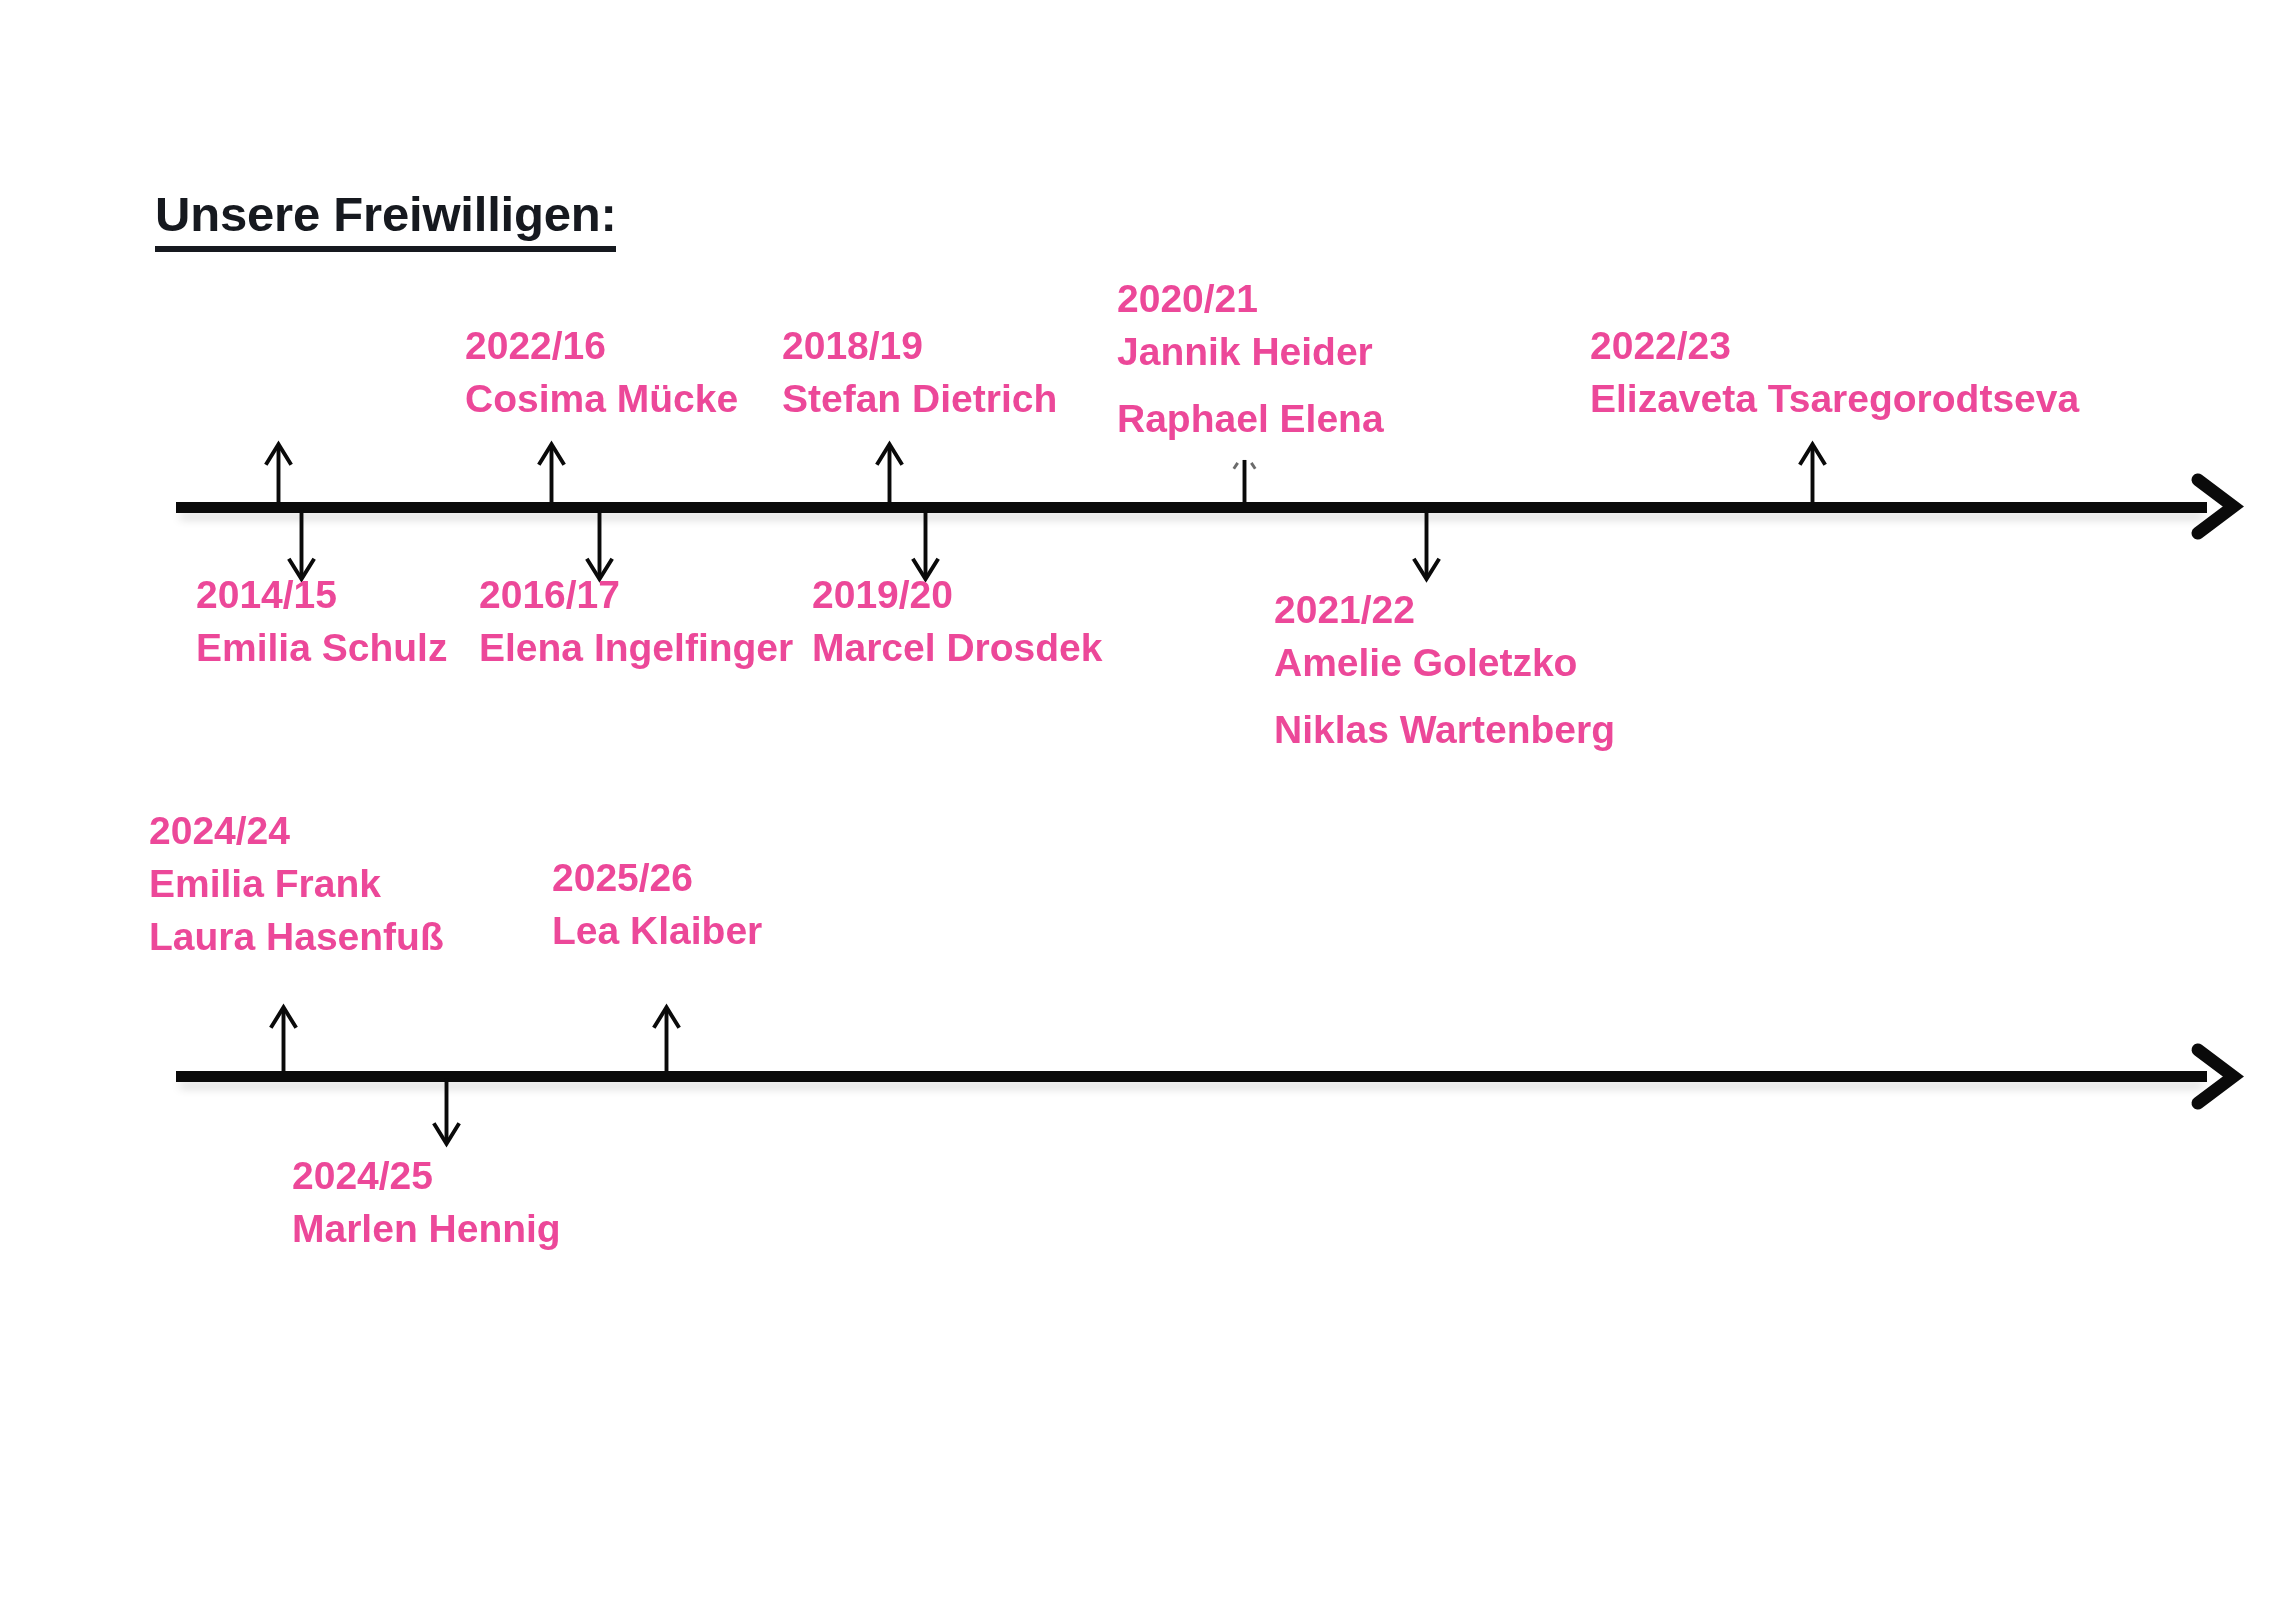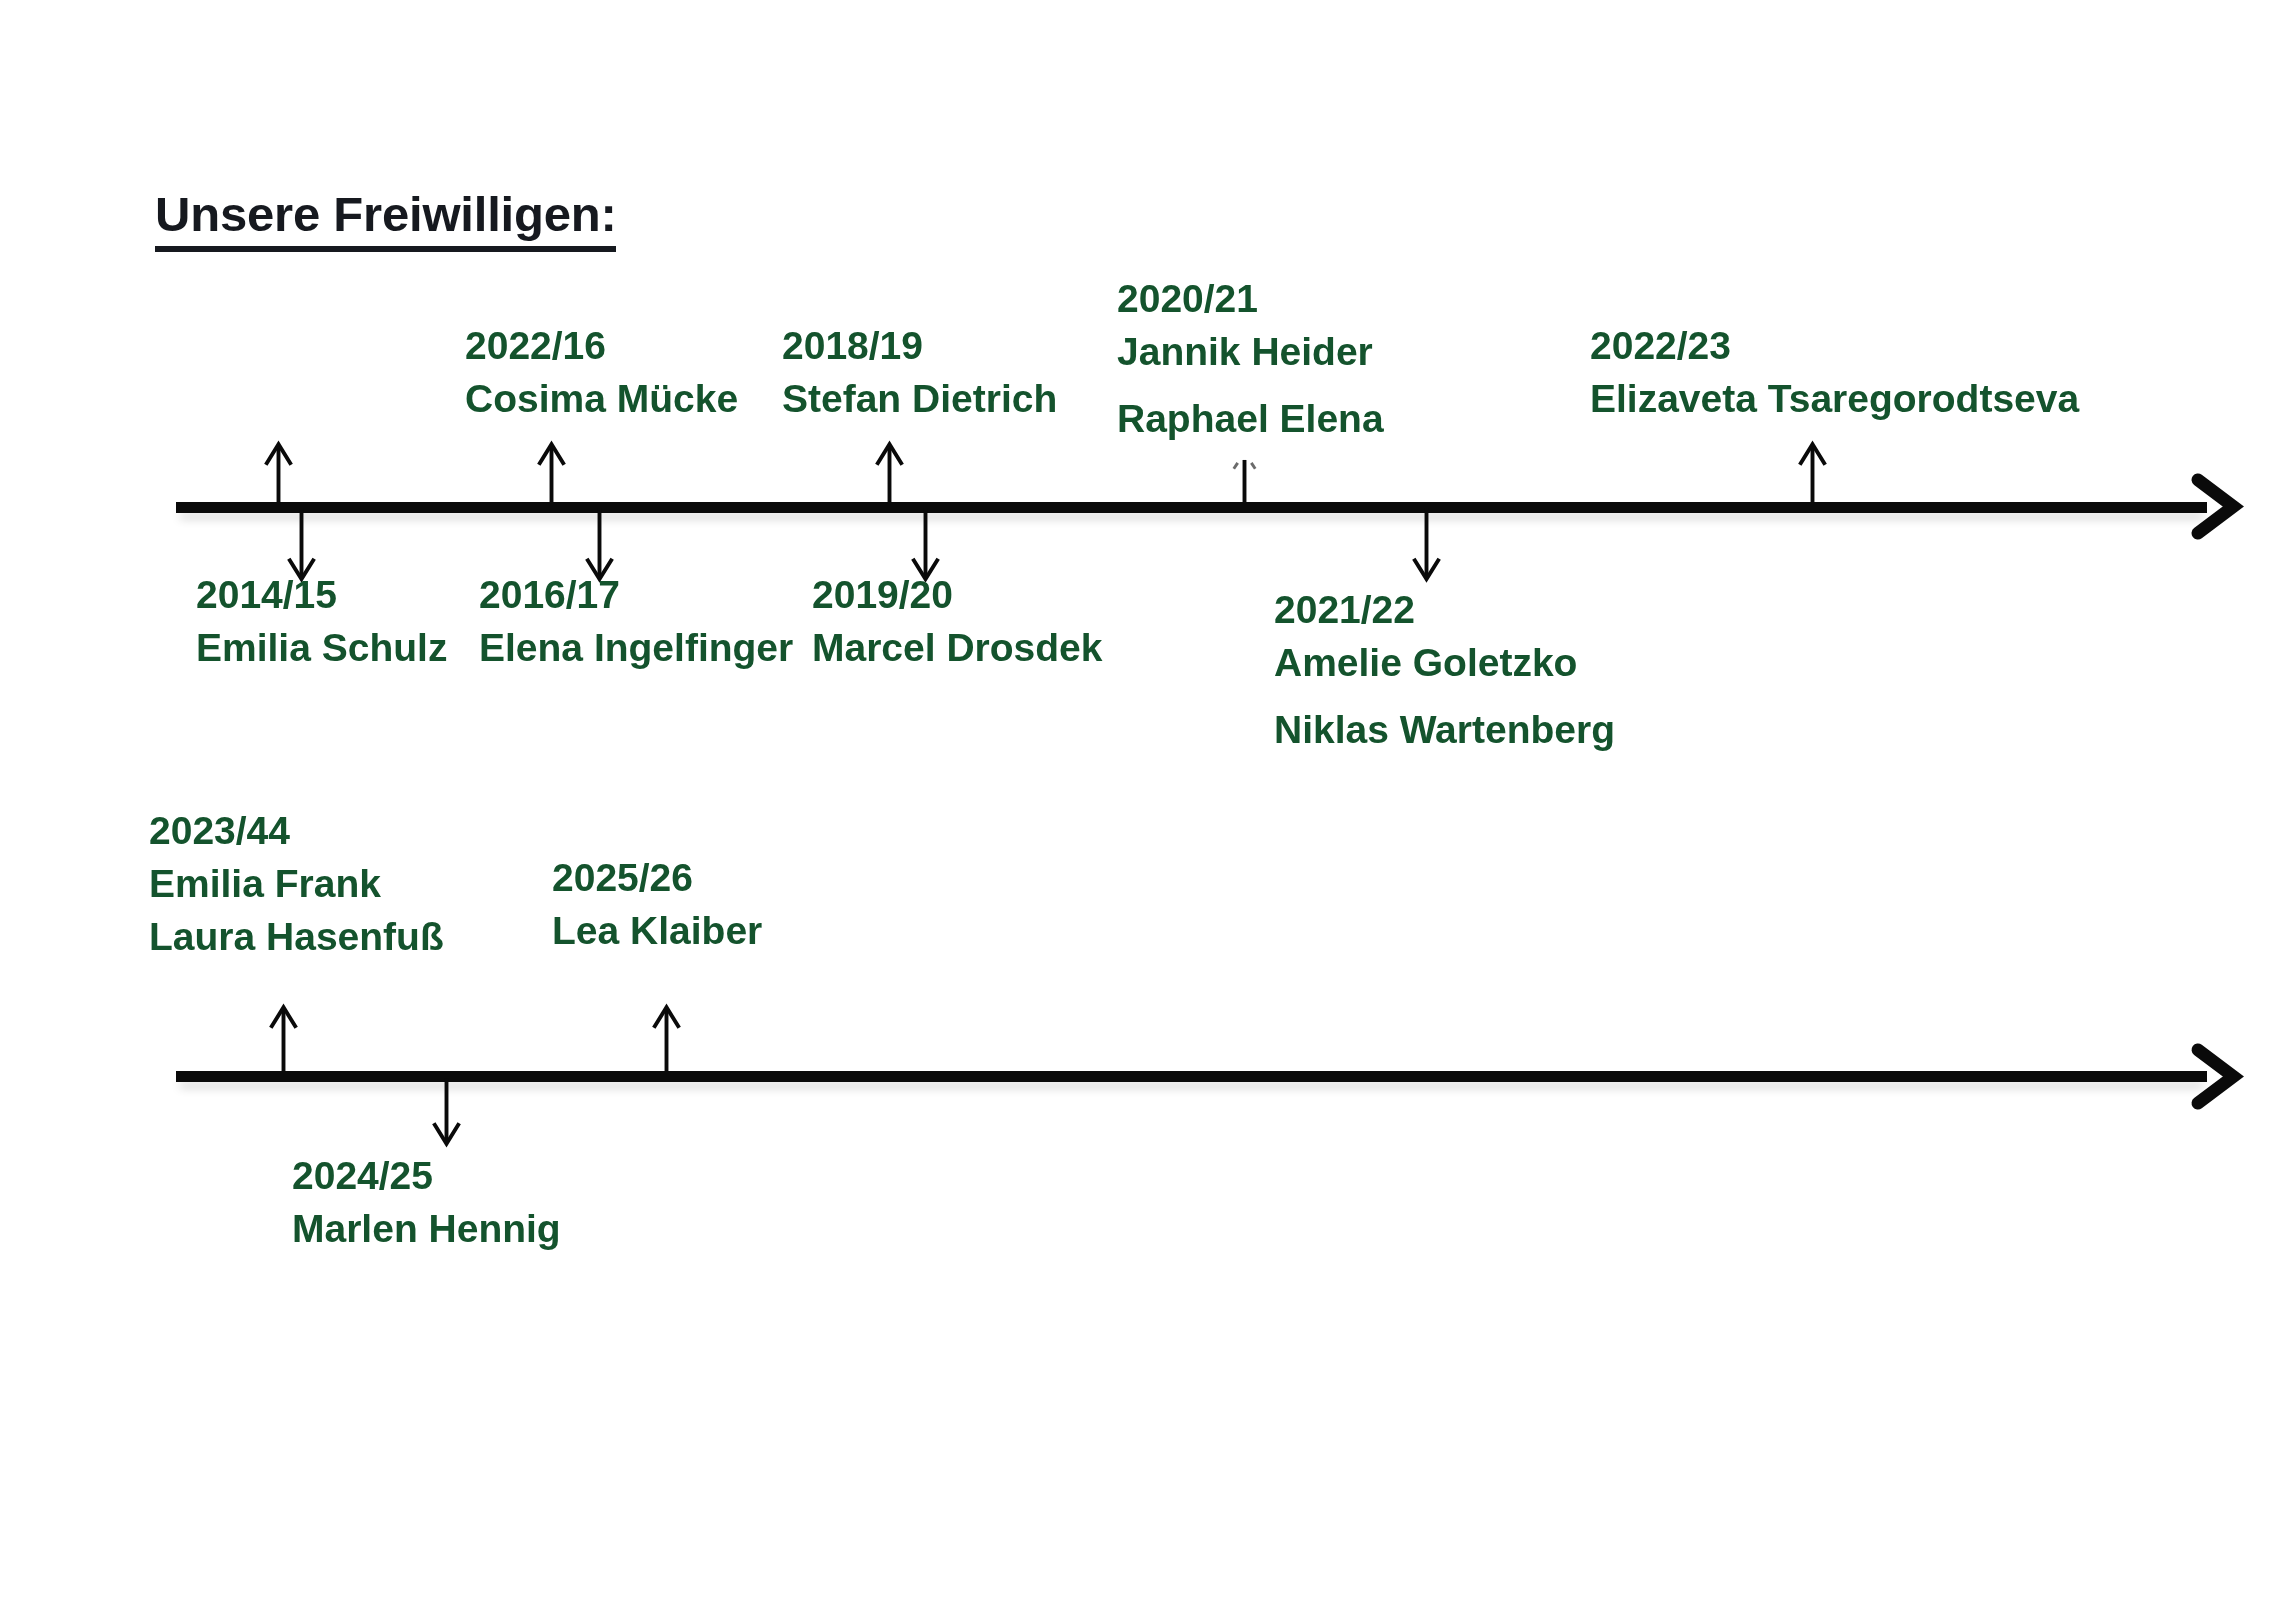--- a/index.html
+++ b/index.html
@@ -44,21 +44,21 @@
     background: #16191f;
   }
 
   
   .block {
     position: absolute;
     white-space: nowrap;
     font-size: 39px;
     font-weight: bold;
     line-height: 53px;
-    color: #14532d;
+    color: #ec4899;
   }
   .block .ln { display: block; }
   .block .ln.gap { margin-top: 13.7px; }
 
   
   .axis {
     position: absolute;
     height: 10.8px;
     background: #0a0a0a;
     box-shadow: 0 8.8px 9.8px -3.9px rgba(0,0,0,0.30);
@@ -193,21 +193,21 @@
     <span class="ln">Marcel Drosdek</span>
   </div>
 
   <div class="block" style="left:1274px; top:583px;">
     <span class="ln">2021/22</span>
     <span class="ln">Amelie Goletzko</span>
     <span class="ln gap">Niklas Wartenberg</span>
   </div>
 
   <div class="block" style="left:149px; top:804px;">
-    <span class="ln">2023/44</span>
+    <span class="ln">2024/24</span>
     <span class="ln">Emilia Frank</span>
     <span class="ln">Laura Hasenfuß</span>
   </div>
 
   <div class="block" style="left:552px; top:851px;">
     <span class="ln">2025/26</span>
     <span class="ln">Lea Klaiber</span>
   </div>
 
   <div class="tick" style="left:264px; top:1002px;">

